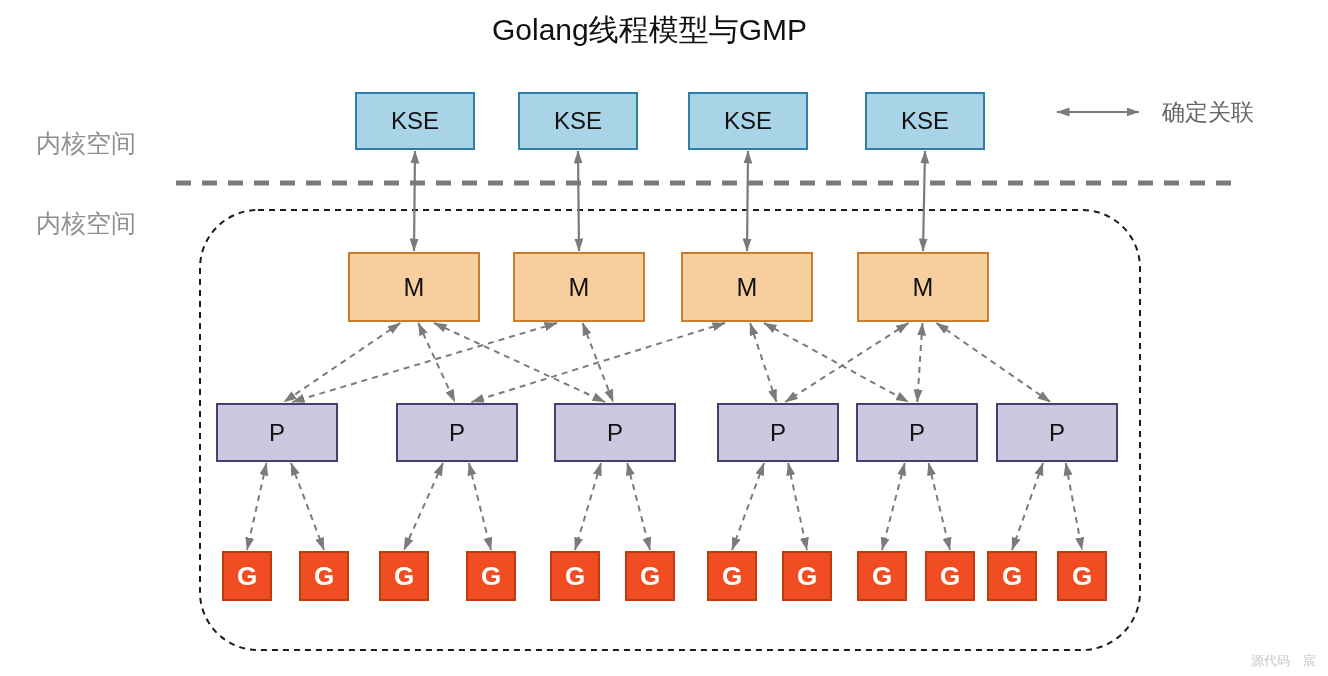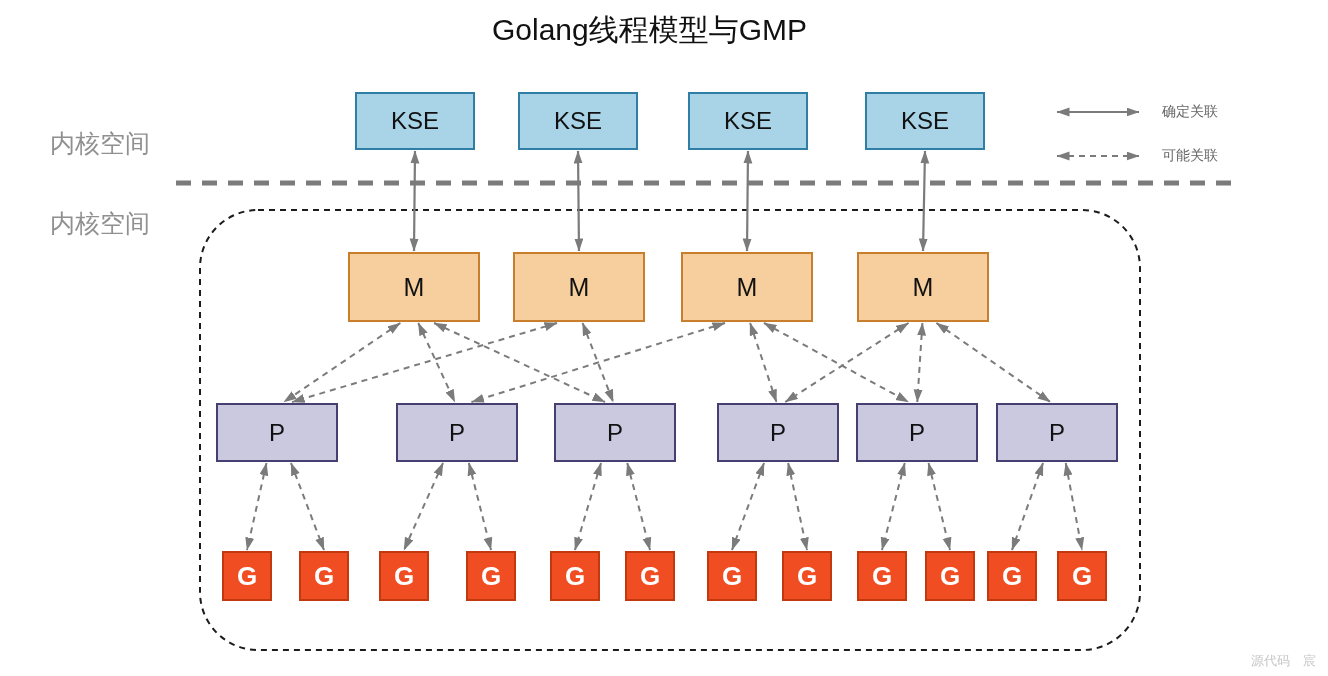--- a/index.html
+++ b/index.html
@@ -1,26 +1,26 @@
 <!DOCTYPE html>
 <html style="--kse-fill: #A9D3E7; --kse-border: #2E7EA6; --m-fill: #F7CF9E; --m-border: #C97E2B; --p-fill: #CBC9E0; --p-border: #464072; --g-fill: #F04E22; --g-border: #C3390E; --arrow: #7b7b7b;"><head>
 <meta charset="utf-8">
 <style>
   html,body{margin:0;padding:0;background:#ffffff;font-family:"Liberation Sans","DejaVu Sans",sans-serif;}
   .canvas{position:relative;width:1328px;height:676px;background:#fff;overflow:hidden;}
   #wires{position:absolute;left:0;top:0;z-index:1;}
   .title{position:absolute;top:10px;left:12px;width:1275px;text-align:center;font-size:30px;
          font-weight:500;color:#111;margin:0;z-index:3;}
-  .space-label{position:absolute;left:50px;font-size:25px;color:#909090;z-index:3;}
+  .space-label{position:absolute;left:36px;font-size:25px;color:#909090;z-index:3;}
   .space-label.kernel{top:127px;}
   .space-label.user{top:207px;}
   .legend{position:absolute;left:1052px;top:94px;z-index:3;}
   .legend-row{display:flex;align-items:center;height:36px;margin-bottom:8px;}
   .legend-row svg{display:block;}
-  .legend-label{font-size:14px;color:#666;margin-left:18px;white-space:nowrap;}
+  .legend-label{font-size:23px;color:#666;margin-left:18px;white-space:nowrap;}
   .node{position:absolute;display:flex;align-items:center;justify-content:center;
         box-sizing:border-box;z-index:2;color:#111;}
   .kse{background:var(--kse-fill);border:2.5px solid var(--kse-border);font-size:24px;}
   .m{background:var(--m-fill);border:2.5px solid var(--m-border);font-size:25px;}
   .p{background:var(--p-fill);border:2.5px solid var(--p-border);font-size:24px;}
   .g{background:var(--g-fill);border:2.5px solid var(--g-border);color:#fff;
      font-size:26px;font-weight:bold;}
   line.definite{stroke:var(--arrow);stroke-width:2.2;}
   line.possible{stroke:var(--arrow);stroke-width:2;stroke-dasharray:6 5;}
   .watermark{position:absolute;right:12px;bottom:6px;font-size:13px;color:#c6c6c6;z-index:3;}
@@ -77,26 +77,20 @@
   <div class="space-label kernel">内核空间</div>
   <div class="space-label user">内核空间</div>
 
   <div class="legend">
     <div class="legend-row">
       <svg width="92" height="28">
         <line x1="5" y1="14" x2="87" y2="14" class="definite" marker-start="url(#ah-start)" marker-end="url(#ah-end)"></line>
       </svg>
       <span class="legend-label">确定关联</span>
     </div>
-    <div class="legend-row">
-      <svg width="92" height="28">
-        <line x1="5" y1="14" x2="87" y2="14" class="possible" marker-start="url(#ah-start)" marker-end="url(#ah-end)"></line>
-      </svg>
-      <span class="legend-label">可能关联</span>
-    </div>
   </div>
 
   <div id="nodes">
       <div class="node kse" style="left: 355px; top: 92px; width: 120px; height: 58px;">KSE</div>
       <div class="node kse" style="left: 518px; top: 92px; width: 120px; height: 58px;">KSE</div>
       <div class="node kse" style="left: 688px; top: 92px; width: 120px; height: 58px;">KSE</div>
       <div class="node kse" style="left: 865px; top: 92px; width: 120px; height: 58px;">KSE</div>
       <div class="node m" style="left: 348px; top: 252px; width: 132px; height: 70px;">M</div>
       <div class="node m" style="left: 513px; top: 252px; width: 132px; height: 70px;">M</div>
       <div class="node m" style="left: 681px; top: 252px; width: 132px; height: 70px;">M</div>

